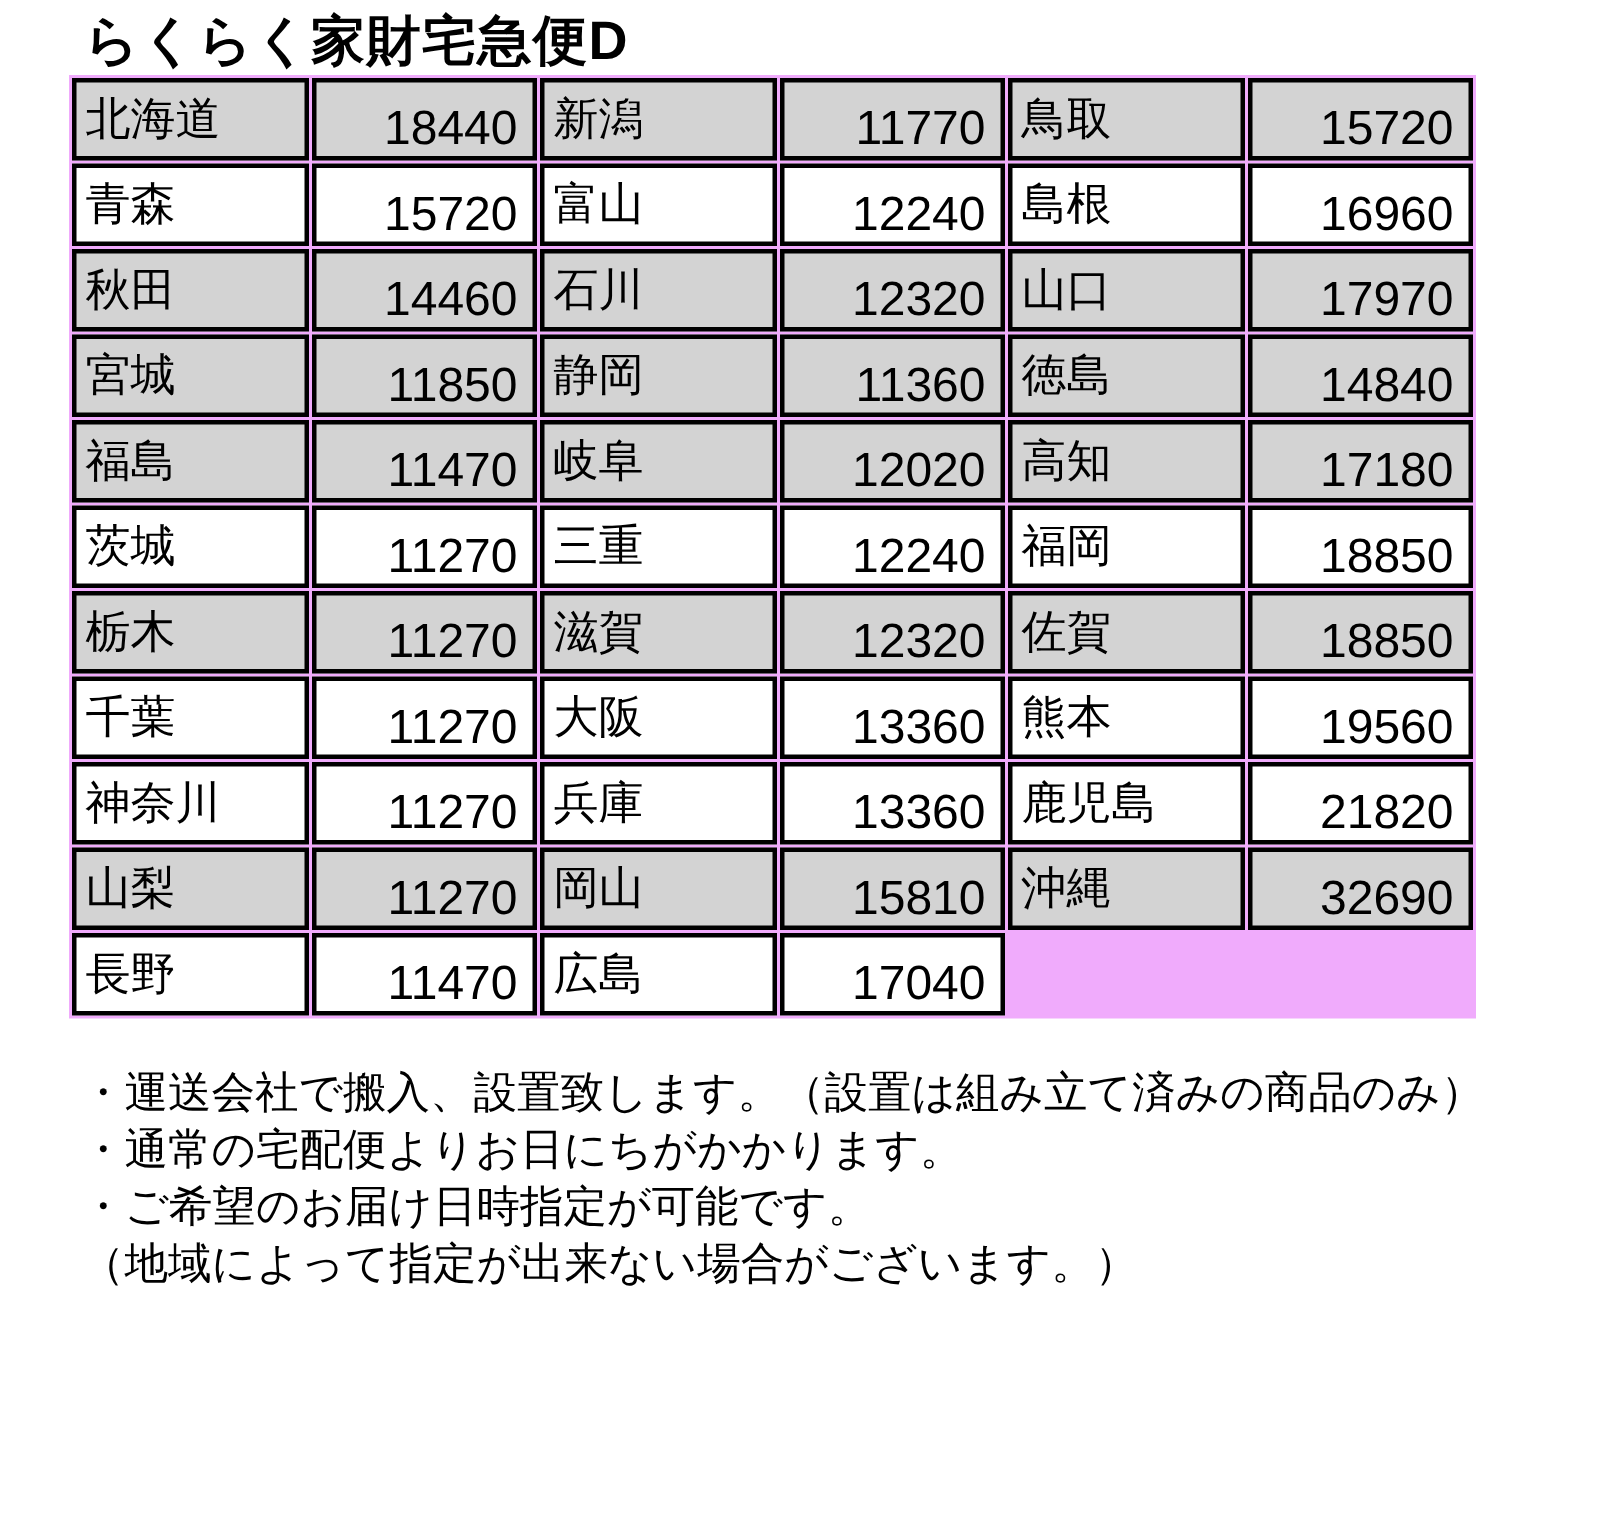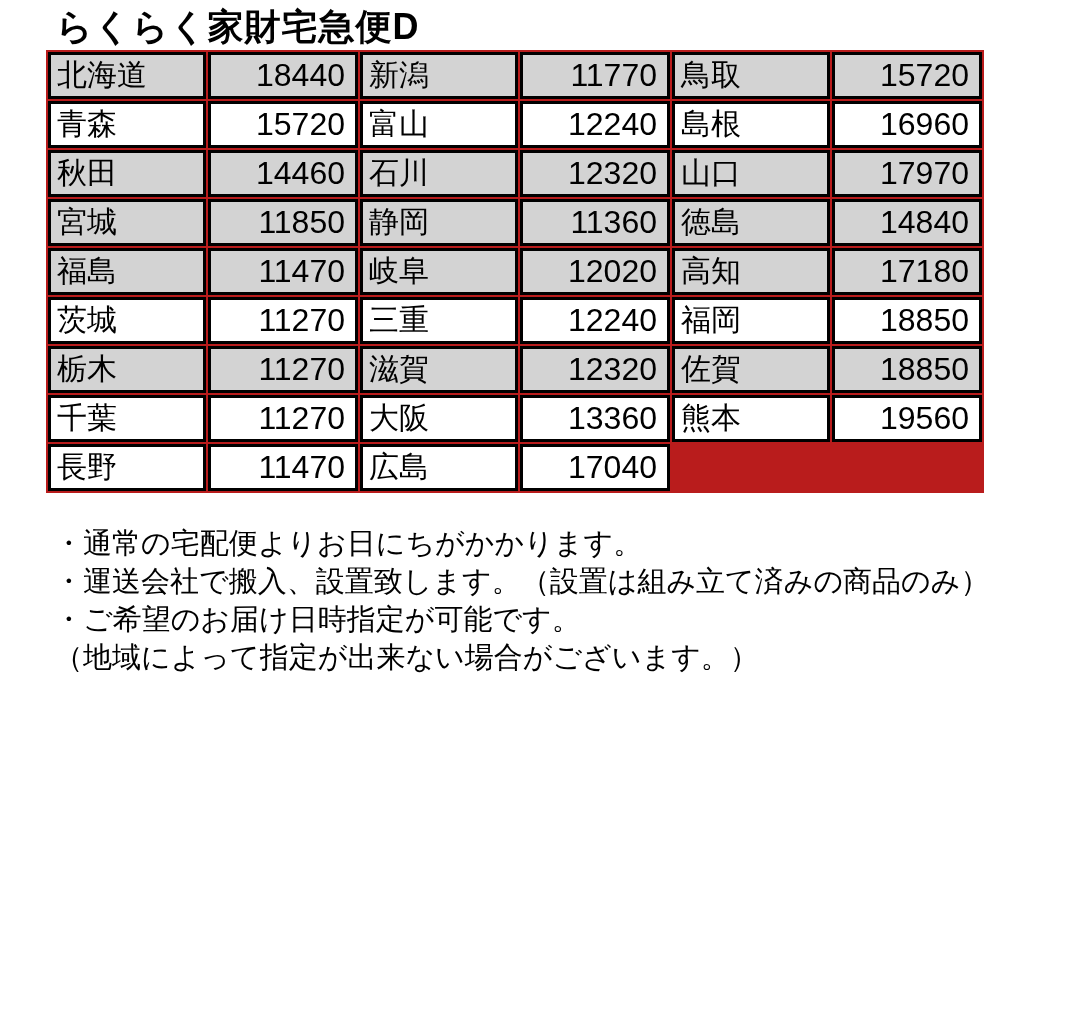--- a/index.html
+++ b/index.html
@@ -21,40 +21,40 @@
   .title {
     font-size: 36px;
     font-weight: bold;
     margin: 0 0 1px 10px;
     line-height: 1.25;
     letter-spacing: 1px;
   }
   table.fare-table {
     border-collapse: separate;
     border-spacing: 2px;
-    background: #b91c1c;
+    background: #f0abfc;
   }
   table.fare-table td {
     border: 3px solid #000000;
     height: 34px;
     vertical-align: middle;
     white-space: nowrap;
     overflow: hidden;
     box-sizing: content-box;
   }
   td.name {
     width: 146px;
     text-align: left;
     padding: 0 0 0 6px;
     font-size: 30px;
   }
   td.price {
     width: 134px;
     text-align: right;
-    padding: 0 10px 0 0;
+    padding: 12px 10px 0 0;
     font-size: 32px;
   }
   td.shaded { background: #d3d3d3; }
   td.plain  { background: #ffffff; }
   td.empty {
     border: none !important;
     background: transparent !important;
   }
   .notes {
     margin: 31px 0 0 8px;
@@ -131,29 +131,45 @@
         </tr>
         <tr>
           <td class="name plain">千葉</td>
           <td class="price plain">11270</td>
           <td class="name plain">大阪</td>
           <td class="price plain">13360</td>
           <td class="name plain">熊本</td>
           <td class="price plain">19560</td>
         </tr>
         <tr>
+          <td class="name plain">神奈川</td>
+          <td class="price plain">11270</td>
+          <td class="name plain">兵庫</td>
+          <td class="price plain">13360</td>
+          <td class="name plain">鹿児島</td>
+          <td class="price plain">21820</td>
+        </tr>
+        <tr>
+          <td class="name shaded">山梨</td>
+          <td class="price shaded">11270</td>
+          <td class="name shaded">岡山</td>
+          <td class="price shaded">15810</td>
+          <td class="name shaded">沖縄</td>
+          <td class="price shaded">32690</td>
+        </tr>
+        <tr>
           <td class="name plain">長野</td>
           <td class="price plain">11470</td>
           <td class="name plain">広島</td>
           <td class="price plain">17040</td>
           <td class="empty"></td>
           <td class="empty"></td>
         </tr>
       </tbody>
   </table>
 
   <div class="notes" id="notes">
+      <div class="note-line">・運送会社で搬入、設置致します。（設置は組み立て済みの商品のみ）</div>
       <div class="note-line">・通常の宅配便よりお日にちがかかります。</div>
-      <div class="note-line">・運送会社で搬入、設置致します。（設置は組み立て済みの商品のみ）</div>
       <div class="note-line">・ご希望のお届け日時指定が可能です。</div>
       <div class="note-line">（地域によって指定が出来ない場合がございます。）</div>
     </div>
 </div>
 
 </body></html>

